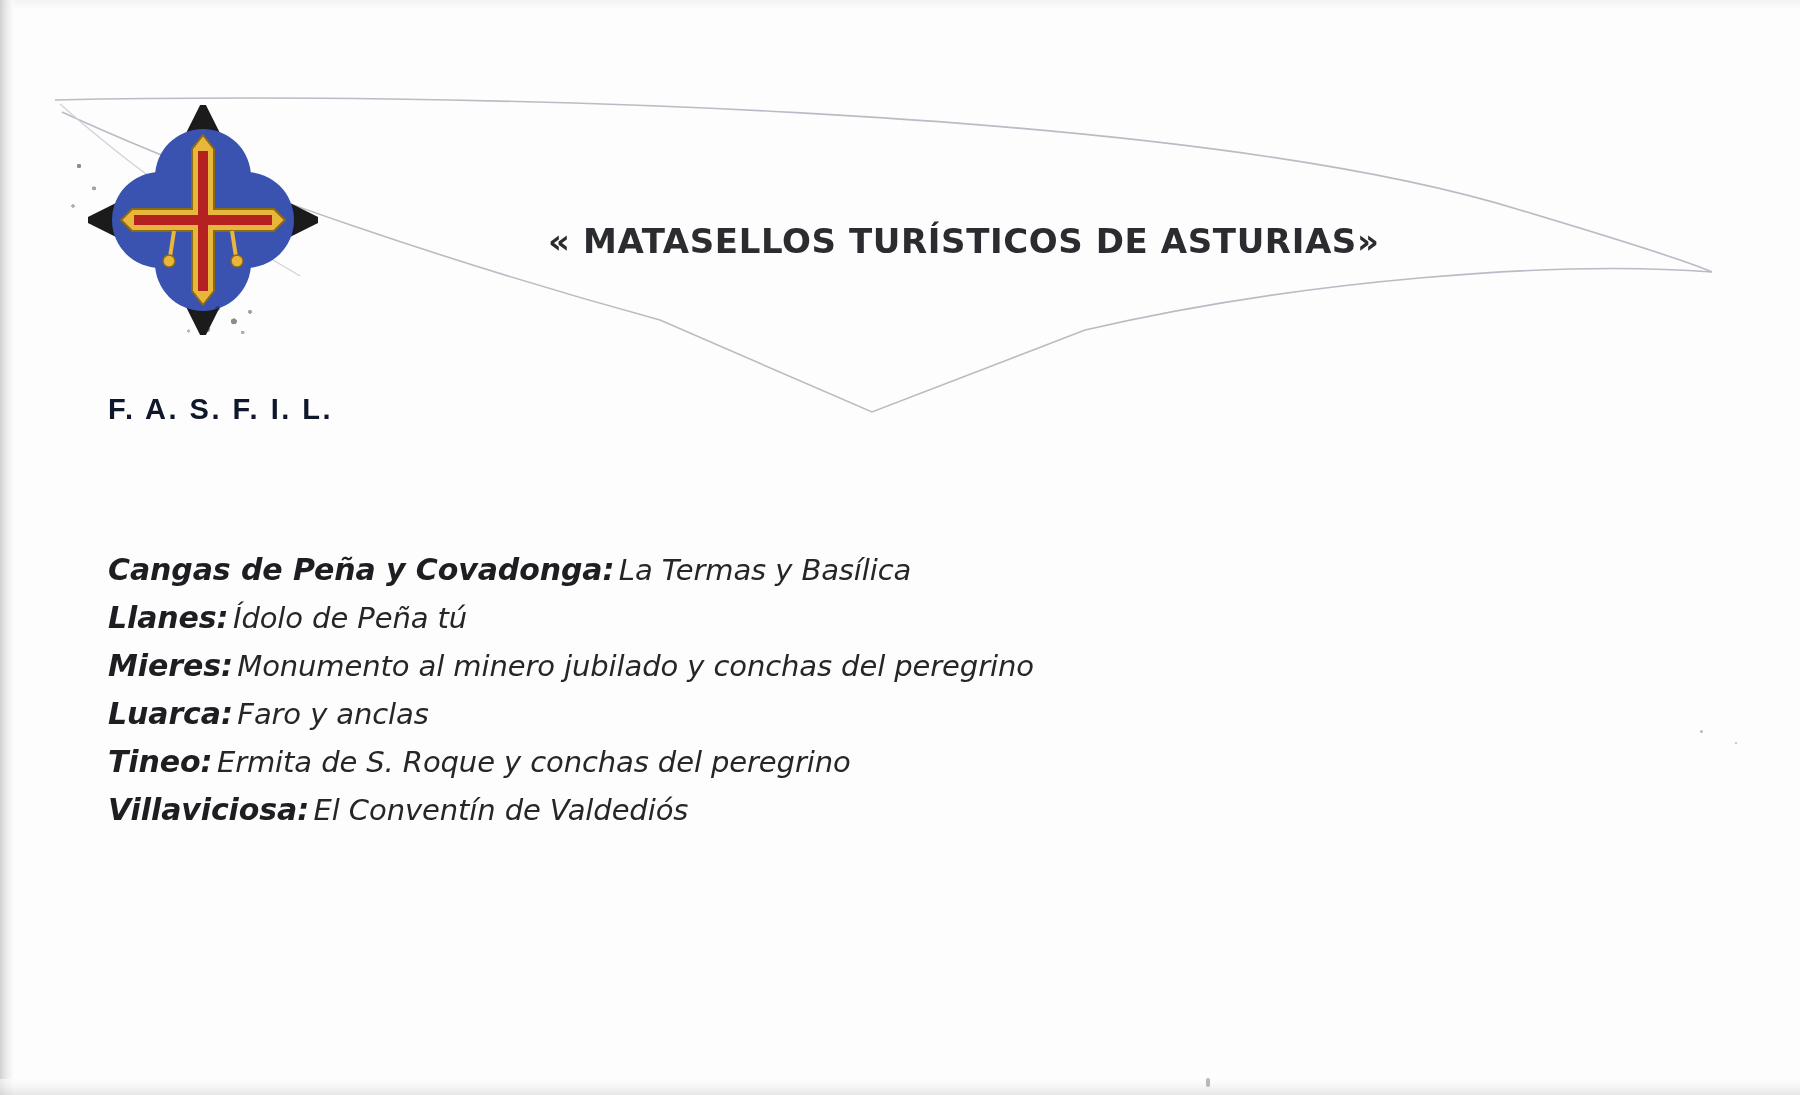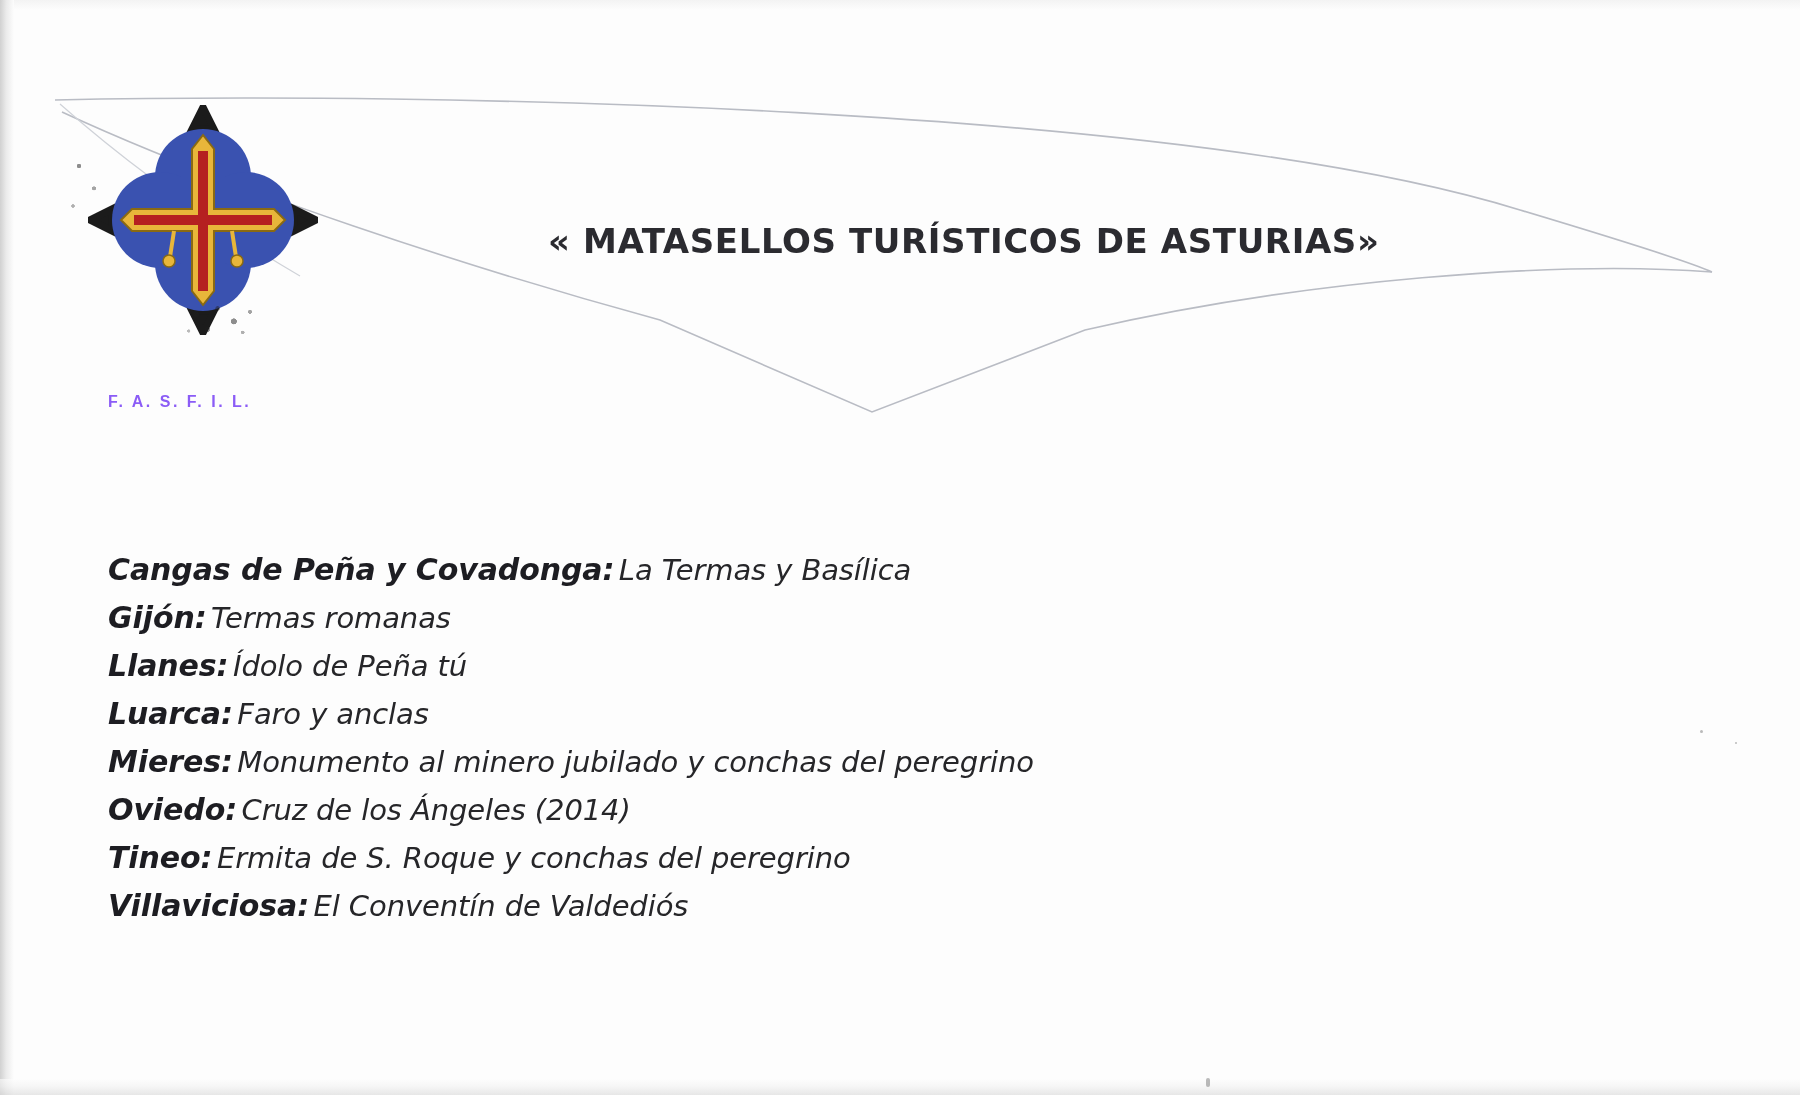--- a/index.html
+++ b/index.html
@@ -93,23 +93,23 @@
       radial-gradient(circle at 25% 70%, rgba(30,30,30,.35) 0 1.5px, transparent 2px);
   }
 
   
   .org-acronym {
     position: absolute;
     left: 108px;
     top: 393px;
     font-family: "Liberation Sans", sans-serif;
     font-weight: bold;
-    font-size: 16px;
+    font-size: 29px;
     letter-spacing: 2.5px;
-    color: #8b5cf6;
+    color: #0f172a;
     white-space: nowrap;
     text-align: center;
   }
 
   
   .headline {
     position: absolute;
     left: 548px;
     top: 221px;
     font-family: "DejaVu Sans", sans-serif;
@@ -216,38 +216,30 @@
   <div class="org-acronym">F. A. S. F. I. L.</div>
 
   <div class="headline">« MATASELLOS TURÍSTICOS DE ASTURIAS»</div>
 
   <div class="postmark-list">
     <div class="postmark-row">
       <span class="pm-city">Cangas de Peña y Covadonga:</span>
       <span class="pm-desc">La Termas y Basílica</span>
     </div>
     <div class="postmark-row">
-      <span class="pm-city">Gijón:</span>
-      <span class="pm-desc">Termas romanas</span>
-    </div>
-    <div class="postmark-row">
       <span class="pm-city">Llanes:</span>
       <span class="pm-desc">Ídolo de Peña tú</span>
     </div>
     <div class="postmark-row">
+      <span class="pm-city">Mieres:</span>
+      <span class="pm-desc">Monumento al minero jubilado y conchas del peregrino</span>
+    </div>
+    <div class="postmark-row">
       <span class="pm-city">Luarca:</span>
       <span class="pm-desc">Faro y anclas</span>
-    </div>
-    <div class="postmark-row">
-      <span class="pm-city">Mieres:</span>
-      <span class="pm-desc">Monumento al minero jubilado y conchas del peregrino</span>
-    </div>
-    <div class="postmark-row">
-      <span class="pm-city">Oviedo:</span>
-      <span class="pm-desc">Cruz de los Ángeles (2014)</span>
     </div>
     <div class="postmark-row">
       <span class="pm-city">Tineo:</span>
       <span class="pm-desc">Ermita de S. Roque y conchas del peregrino</span>
     </div>
     <div class="postmark-row">
       <span class="pm-city">Villaviciosa:</span>
       <span class="pm-desc">El Conventín de Valdediós</span>
     </div>
   </div>

